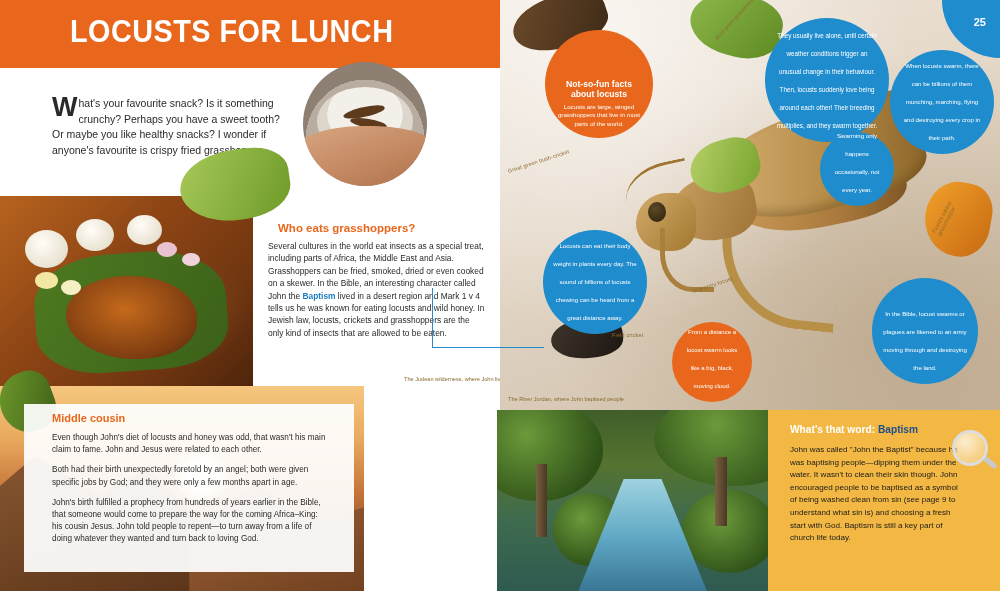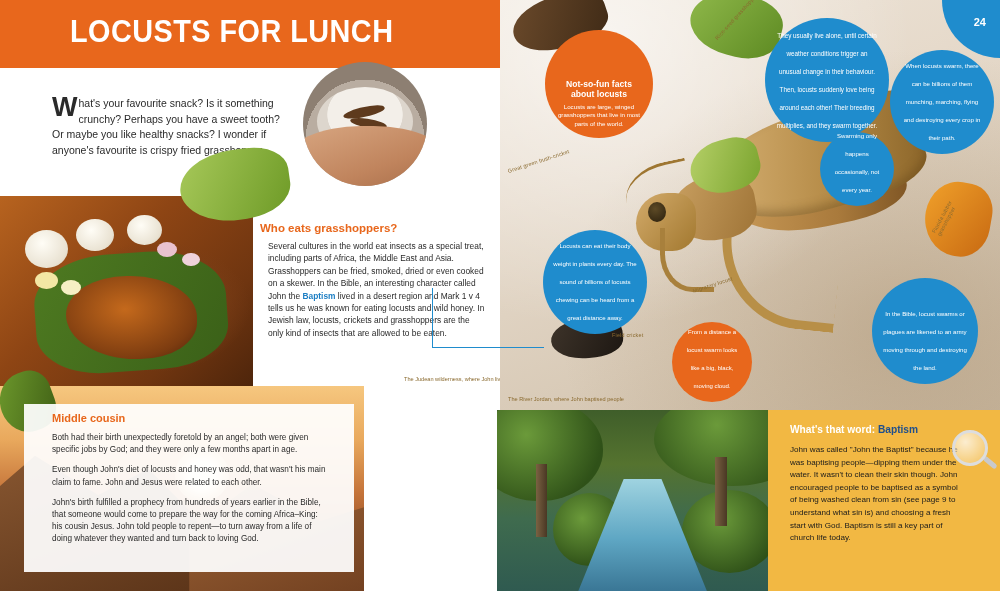--- a/index.html
+++ b/index.html
@@ -122,21 +122,21 @@
     position: absolute; left: 52px; top: 412px;
     font-size: 11px; font-weight: bold; color: #e8671c;
   }
   .crazy-body {
     position: absolute; left: 52px; top: 432px; width: 276px;
     font-size: 8.2px; line-height: 12.2px; color: #2a2a2a;
   }
   .crazy-body p { margin: 0 0 8px 0; }
 
   .who-title {
-    position: absolute; left: 260px; top: 222px;
+    position: absolute; left: 278px; top: 222px;
     font-size: 11.5px; font-weight: bold; color: #e8671c;
   }
   .who-body {
     position: absolute; left: 268px; top: 240px; width: 218px;
     font-size: 8.4px; line-height: 12.4px; color: #2a2a2a;
   }
   .who-body .lnk { color: #1e7fc4; font-weight: bold; }
 
   
   .right-page { position: absolute; left: 500px; top: 0; width: 500px; height: 591px; background: #ffffff; }
@@ -397,22 +397,22 @@
       <div class="ridge"></div>
       <div class="ridge2"></div>
     </div>
     <div class="cliff-caption">The Judean wilderness, where John lived</div>
 
     <div class="ins cricket-left"></div>
 
     <div class="crazy-panel"></div>
     <div class="crazy-title">Middle cousin</div>
     <div class="crazy-body">
+      <p>Even though John's diet of locusts and honey was odd, that wasn't his main claim to fame. John and Jesus were related to each other.</p>
       <p>Both had their birth unexpectedly foretold by an angel; both were given specific jobs by God; and they were only a few months apart in age.</p>
-      <p>Even though John's diet of locusts and honey was odd, that wasn't his main claim to fame. John and Jesus were related to each other.</p>
       <p>John's birth fulfilled a prophecy from hundreds of years earlier in the Bible, that someone would come to prepare the way for the coming Africa–King: his cousin Jesus. John told people to repent—to turn away from a life of doing whatever they wanted and turn back to loving God.</p>
     </div>
   </div>
 
   <div class="right-page">
     <div class="hero-photo">
       <div class="blurbg"></div>
       <div class="locust">
         <div class="hindleg"></div>
         <div class="abdomen"></div>
@@ -466,21 +466,21 @@
 
   <div class="bubble b-blue bub-plague">
     <div class="txt"><span class="bd">In the Bible, locust swarms or plagues are likened to an army moving through and destroying the land.</span></div>
   </div>
 
   <div class="bubble b-orange bub-distance">
     <div class="txt"><span class="bd">From a distance a locust swarm looks like a big, black, moving cloud.</span></div>
   </div>
 
   <div class="page-tab"></div>
-  <div class="page-num">24</div>
+  <div class="page-num">25</div>
 
   <div class="river-photo">
     <div class="tree" style="left:-8%;top:-6%;width:46%;height:56%;"></div>
     <div class="tree" style="left:56%;top:-10%;width:56%;height:52%;"></div>
     <div class="tree" style="left:20%;top:46%;width:26%;height:40%;"></div>
     <div class="tree" style="left:66%;top:44%;width:34%;height:46%;"></div>
     <div class="water"></div>
     <div class="trunk" style="left:14%;top:30%;width:4%;height:40%;"></div>
     <div class="trunk" style="left:78%;top:26%;width:4%;height:38%;"></div>
   </div>

